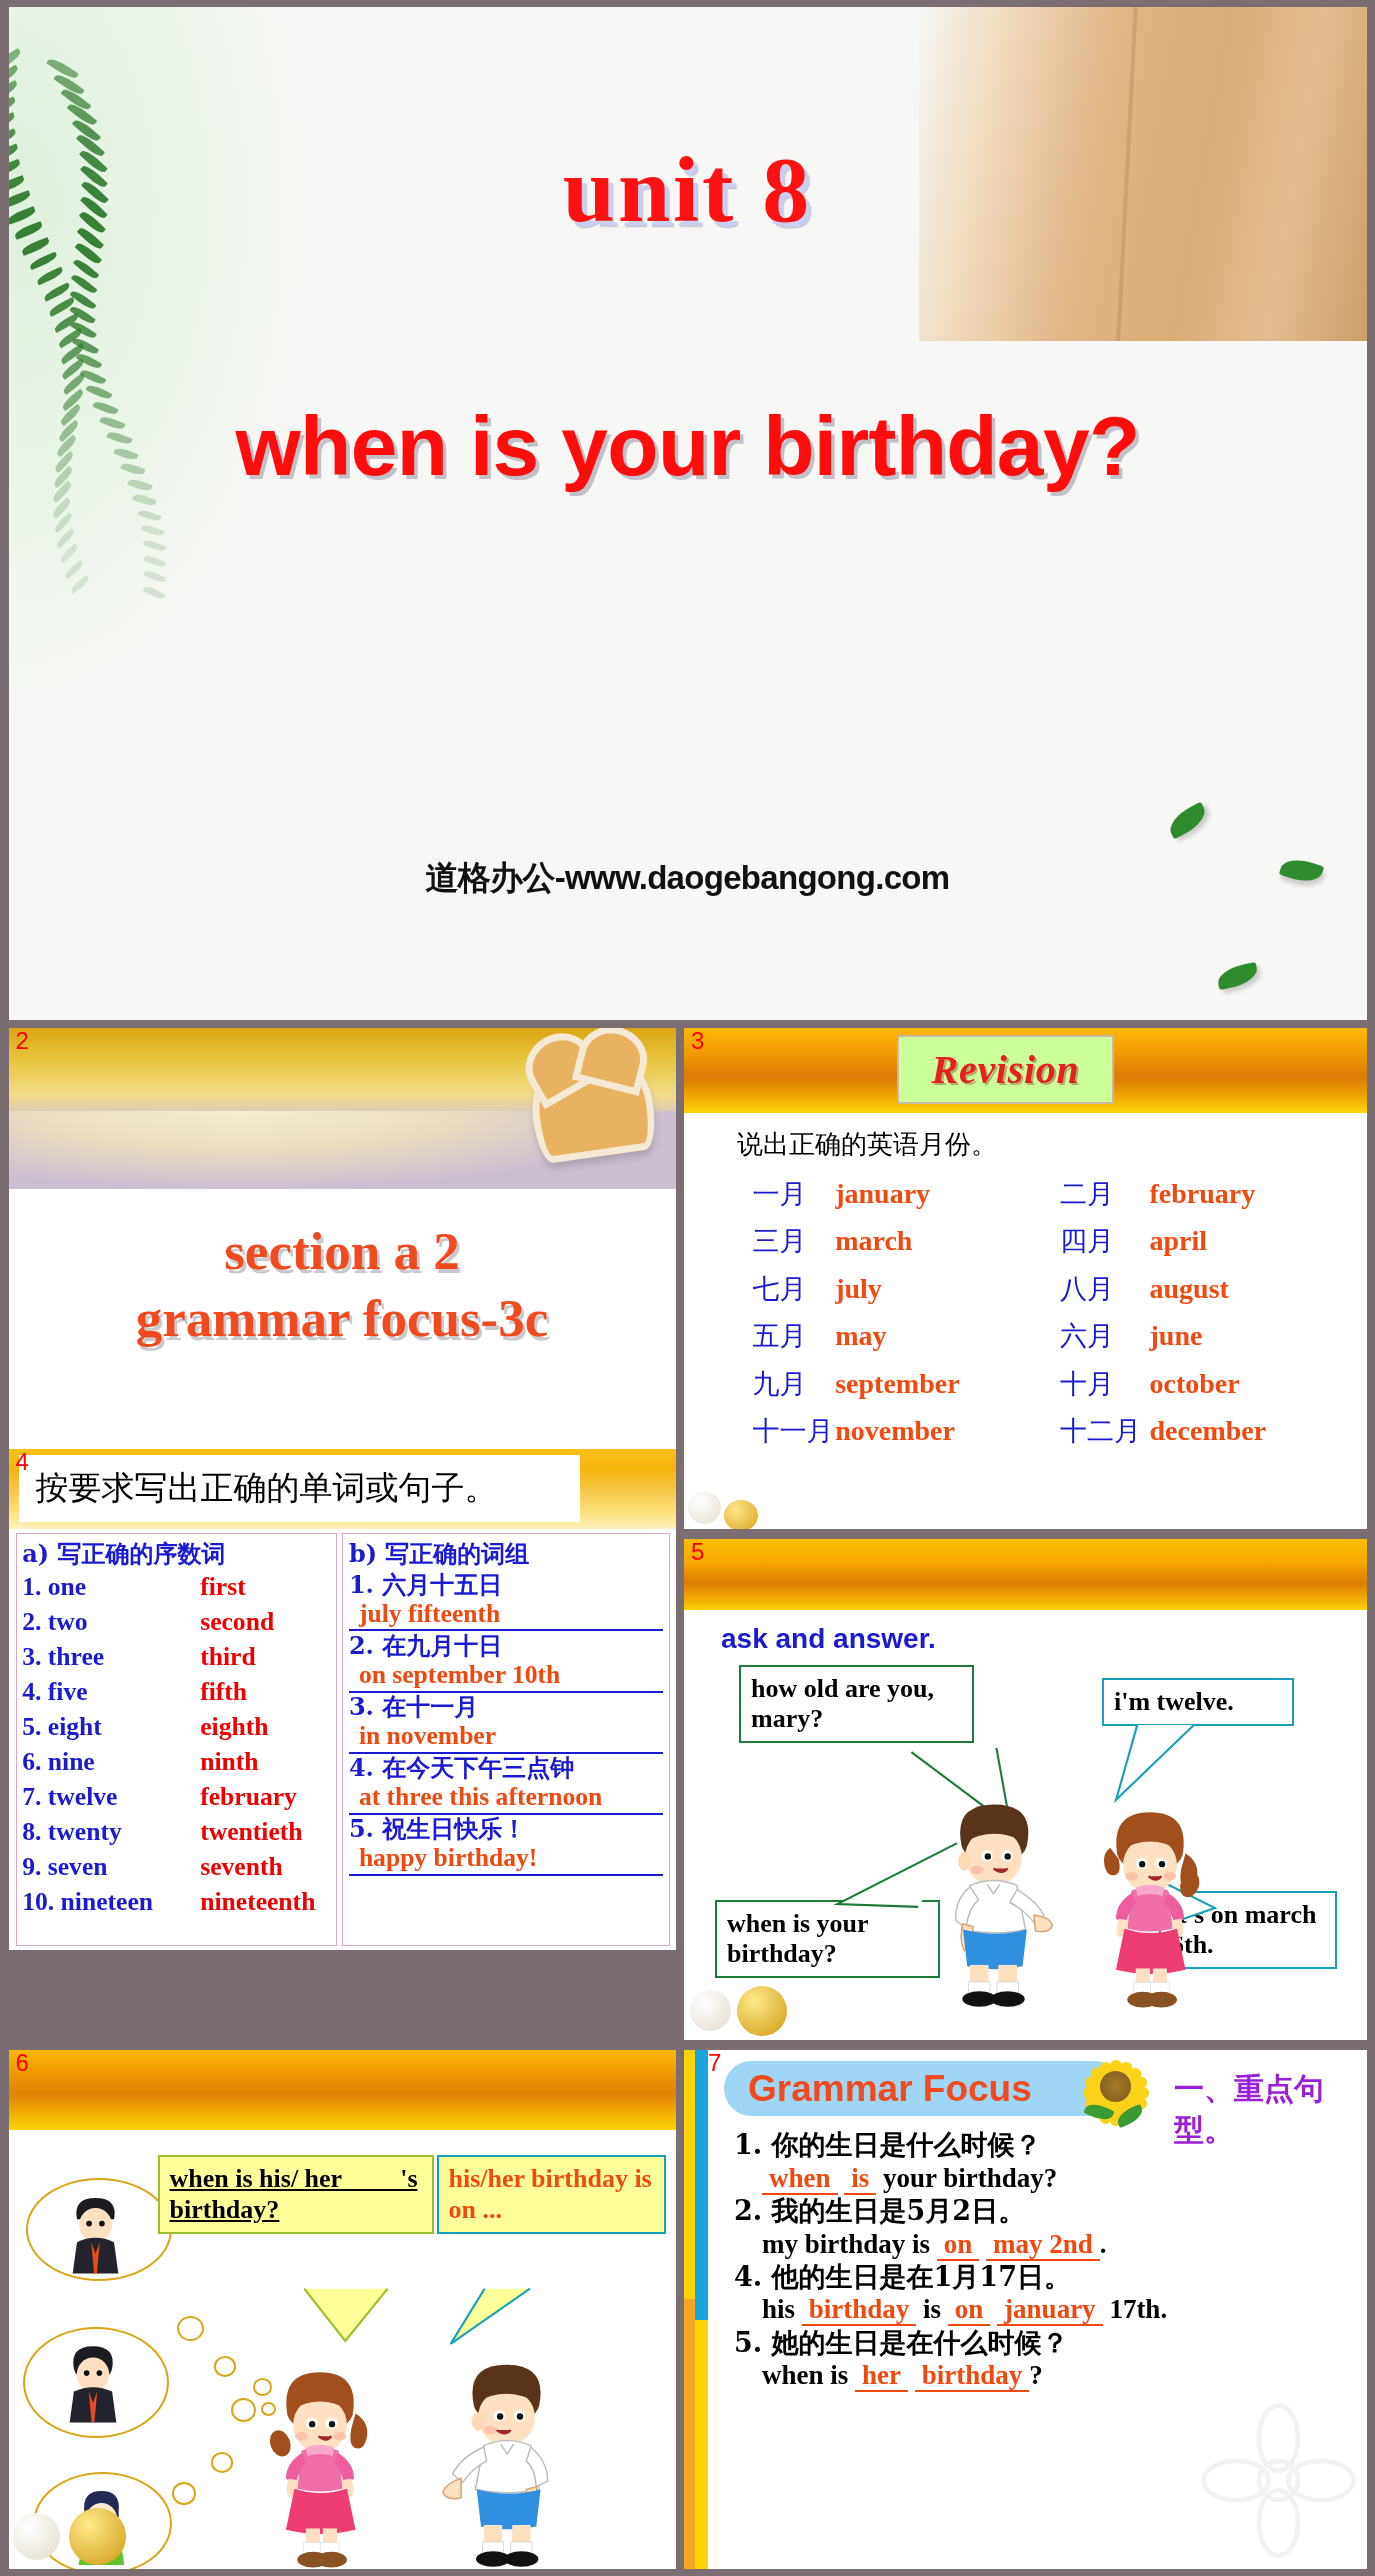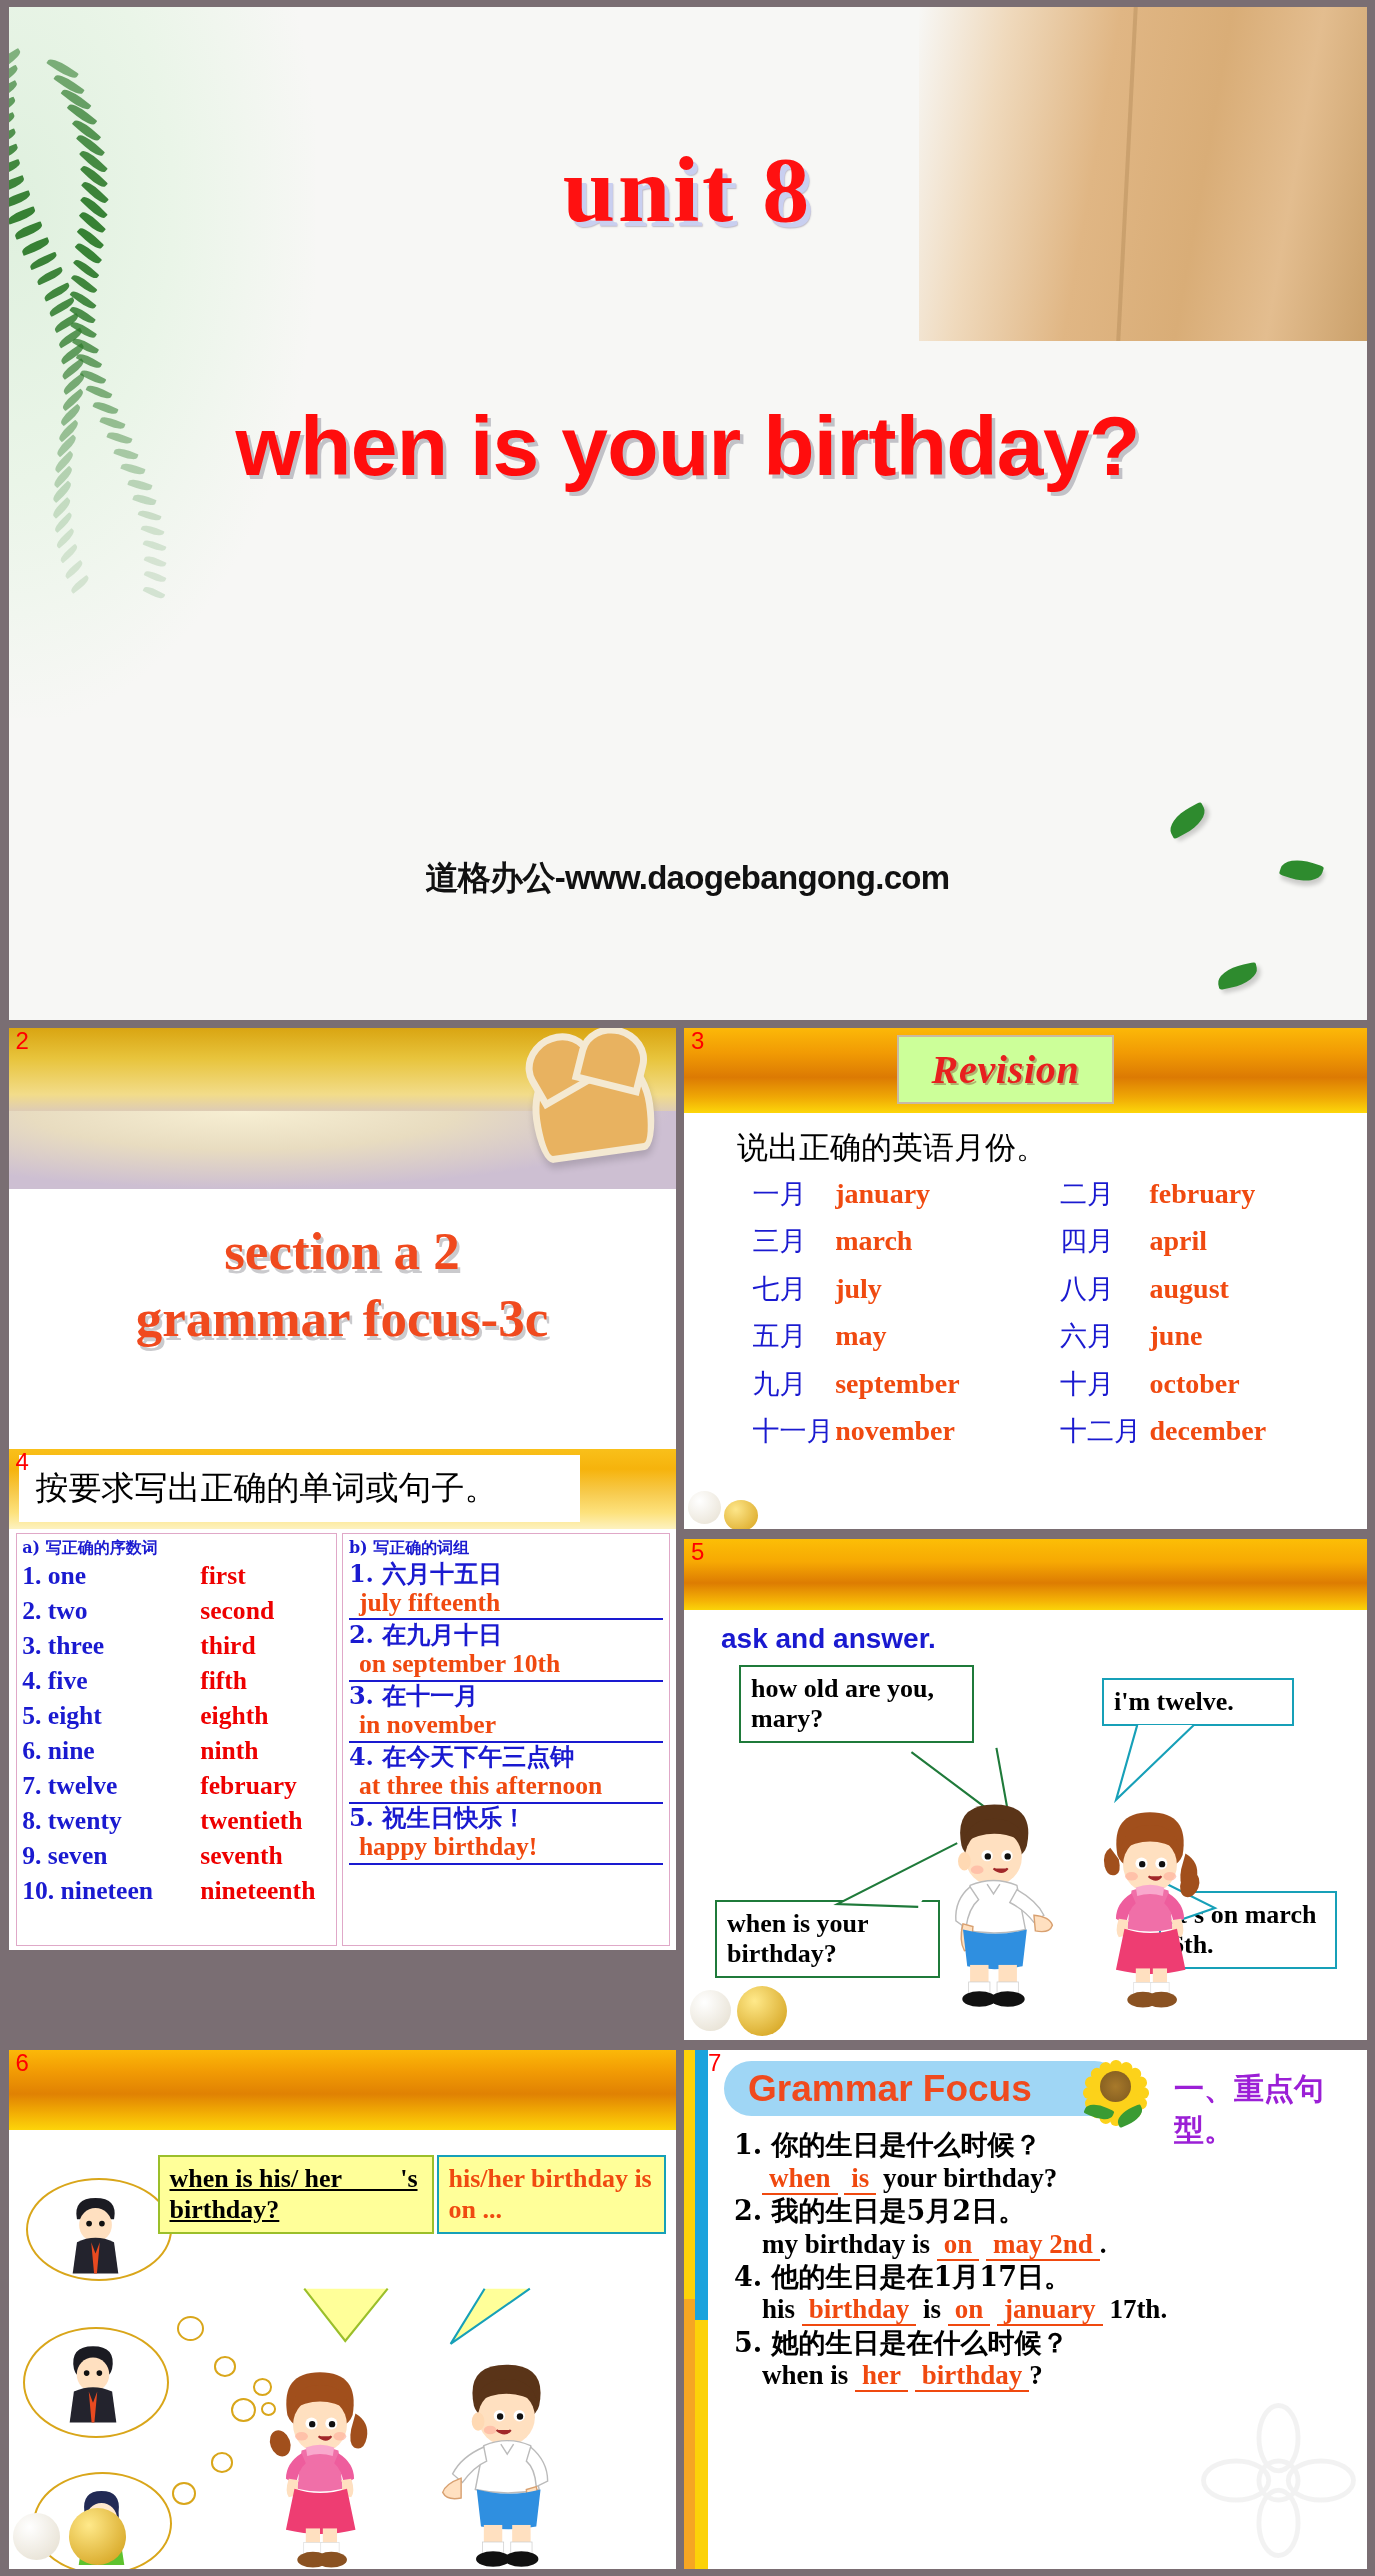--- a/index.html
+++ b/index.html
@@ -50,40 +50,40 @@
   .s2-t2{position:absolute;left:0;right:0;top:260px;text-align:center;font-size:53px;font-weight:700;
      color:#f04a1e;text-shadow:2.8px 3.6px 0 rgba(150,150,155,.5);}
 
   #s3{left:684px;top:1028px;width:683px;height:501px;}
   .s3-band{position:absolute;left:0;top:0;width:100%;height:85px;
      background:linear-gradient(180deg,#fcb808 0%,#f19a04 30%,#dc7a03 58%,#f0a905 82%,#fdd70a 100%);}
   .s3-revision{position:absolute;left:213px;top:7px;width:213px;height:65px;background:#ccff99;
      border:2.1px solid #c8b9a4;display:flex;align-items:center;justify-content:center;
      font-size:40px;font-weight:700;font-style:italic;color:#e81f1f;
      text-shadow:2.1px 2.1px 0 rgba(120,30,30,.35);letter-spacing:0.7px;}
-  .s3-q{position:absolute;left:53px;top:99px;font-family:"DejaVu Sans",sans-serif;font-size:31px;color:#000;}
+  .s3-q{position:absolute;left:53px;top:99px;font-family:"DejaVu Sans",sans-serif;font-size:26px;color:#000;}
   .s3-grid{position:absolute;left:43px;top:148px;width:625px;}
   .s3-row{display:flex;align-items:baseline;margin-bottom:6.4px;height:41px;}
   .s3-cn{color:#1a1ad0;font-family:"DejaVu Serif",serif;font-size:27px;}
   .s3-en{color:#f04a10;font-weight:700;font-size:28px;}
   .c1{width:84px;padding-left:25.6px;} .c2{width:213px;} .c3{width:91px;padding-left:15.6px;} .c4{width:206px;}
   .s3-orn{position:absolute;left:0;bottom:0;width:85px;height:57px;}
   .ball{position:absolute;border-radius:50%;}
 
   
   #s4{left:8.5px;top:1449px;width:667px;height:501px;}
   .s4-band{position:absolute;left:0;top:0;width:100%;height:80px;
      background:linear-gradient(180deg,#f9c01a 0%,#f6b30c 25%,#f7cb4e 55%,#fde27d 80%,#fdf2c0 100%);}
   .s4-hdr{position:absolute;left:10px;top:5.7px;width:561px;height:67px;background:#fff;
      display:flex;align-items:center;font-family:"DejaVu Sans",sans-serif;font-size:33px;color:#000;
      padding-left:17px;box-sizing:border-box;}
   .s4-body{position:absolute;left:7px;top:84px;right:5.7px;bottom:4.3px;display:flex;gap:5.7px;}
   .s4-col{border:1.4px solid #e0a8c8;padding:4.3px 5.7px;box-sizing:border-box;}
   .s4-l{width:321px;} .s4-r{flex:1;}
-  .s4-h{color:#1a1ad0;font-size:16px;font-weight:700;font-family:"DejaVu Serif",serif;margin-bottom:1.4px;}
+  .s4-h{color:#1a1ad0;font-size:24px;font-weight:700;font-family:"DejaVu Serif",serif;margin-bottom:1.4px;}
   .s4-line{display:flex;align-items:baseline;height:35px;}
   .s4-q{color:#1a1ad0;font-weight:700;font-size:25.6px;width:178px;}
   .s4-a{color:#ee0000;font-weight:700;font-size:25.6px;}
   .s4-item{margin-bottom:1.4px;}
   .s4-bq{color:#1a1ad0;font-weight:700;font-size:24px;font-family:"DejaVu Serif",serif;line-height:1.12;}
   .s4-ba{color:#f0490f;font-weight:700;font-size:25.6px;border-bottom:2.1px solid #1a1ad0;
      display:block;padding:0 0 0.7px 10px;line-height:1.18;}
 
   #s5{left:684px;top:1539px;width:683px;height:501px;}
   .s5-band{position:absolute;left:0;top:0;width:100%;height:71px;

